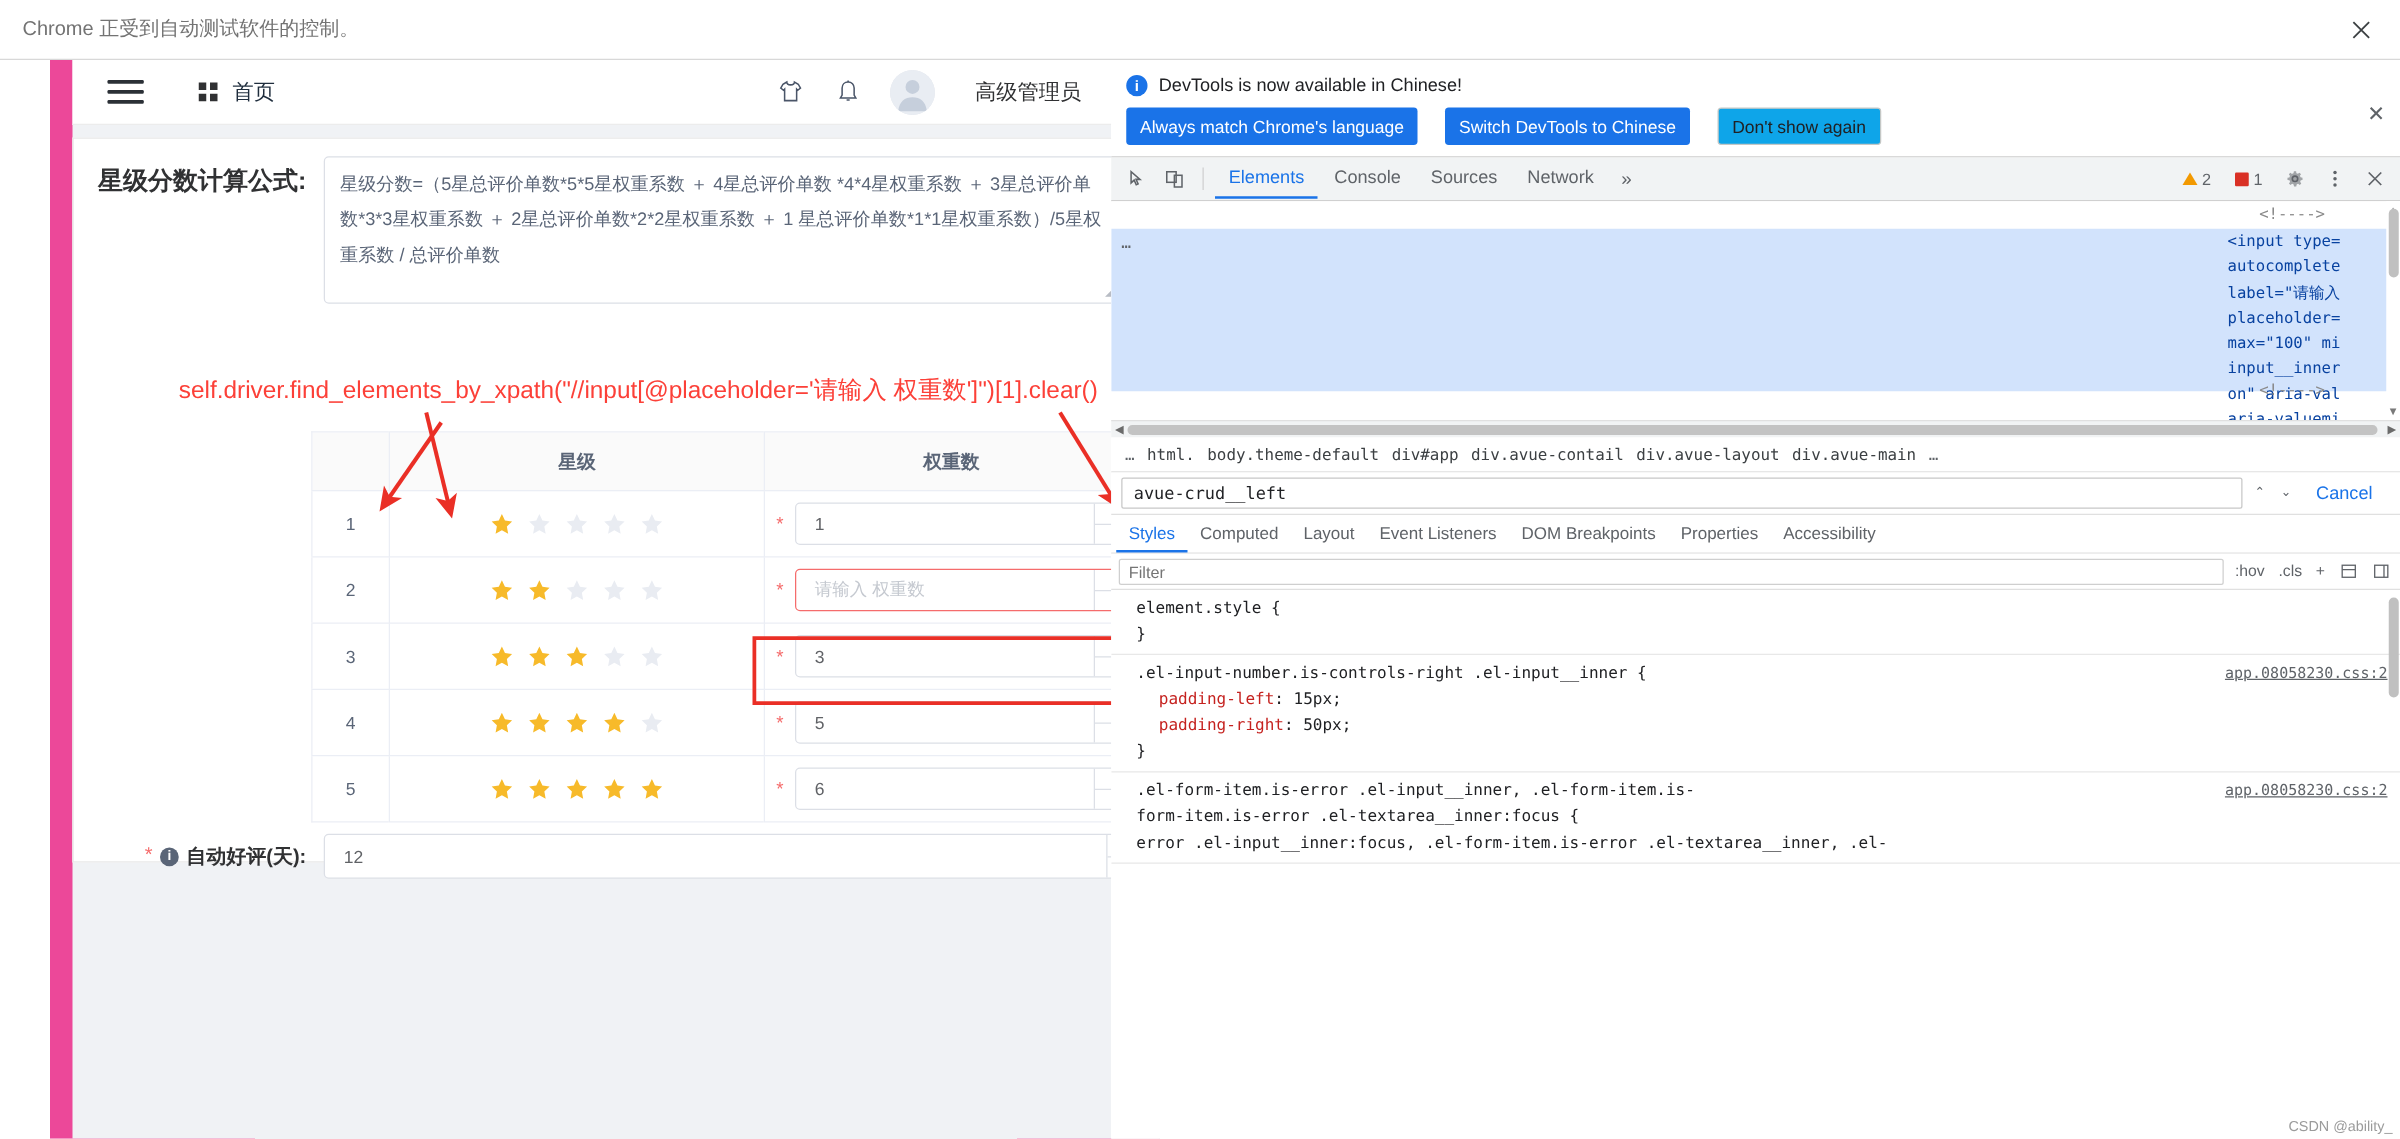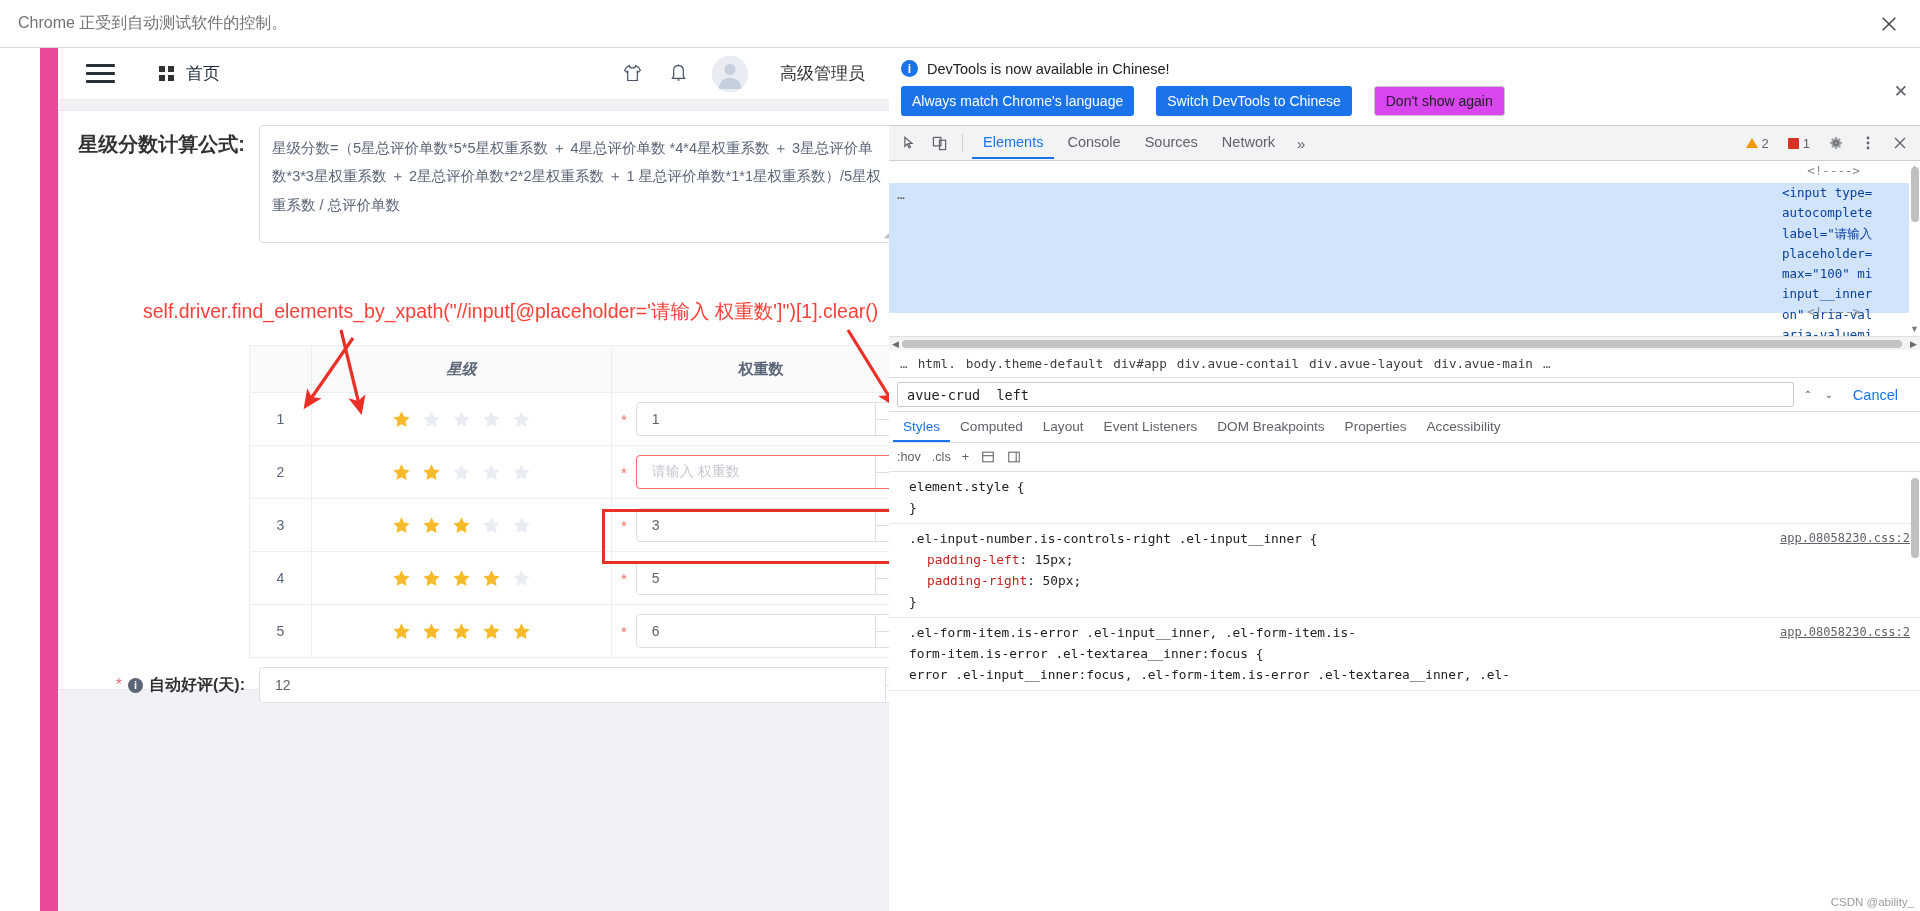--- a/index.html
+++ b/index.html
@@ -82,21 +82,21 @@
     background:#fafafa; color:#5a6577; font-weight:bold; font-size:15px;
     height:47px; border-bottom:1px solid #ebeef5; border-right:1px solid #ebeef5;
   }
   .rate-table td {
     height:53px; border-bottom:1px solid #ebeef5; border-right:1px solid #ebeef5;
     text-align:center; color:#5a6577; font-size:14px; vertical-align:middle;
   }
   .rate-table tr:last-child td { border-bottom:none; }
   .rate-table th:last-child, .rate-table td:last-child { border-right:none; }
   .col-idx { width:62px; }
-  .col-star { width:300px;font-style:italic; }
+  .col-star { width:300px; }
   .stars { display:flex; justify-content:center; gap:11px; }
   .stars svg { width:19px; height:19px; }
   .st-on { fill:#f7ba2a; }
   .st-off { fill:#e9ecf2; }
 
   .wcell { display:flex; align-items:center; padding-left:8px; }
   .req-star { color:#f56c6c; font-size:15px; margin-right:9px; line-height:1; }
   .numinput {
     position:relative; flex:1; height:34px; border:1px solid #dcdfe6;
     border-radius:4px; background:#fff; display:flex; align-items:center;
@@ -161,21 +161,21 @@
     font-size:12px; font-weight:bold; display:flex; align-items:center; justify-content:center;
   }
   .dt-banner-text { font-size:14.5px; color:#202124; }
   .dt-banner-btns { display:flex; gap:22px; padding:9px 0 0 12px; }
   .btn-blue {
     background:#1a73e8; color:#fff; font-size:14px; border:none;
     padding:6px 11px; border-radius:3px; cursor:pointer;
     font-family:"Liberation Sans",sans-serif;
   }
   .btn-plain {
-    background:#d946ef; color:#202124; font-size:14px; border:1px solid #c4c7c5;
+    background:#0ea5e9; color:#202124; font-size:14px; border:1px solid #c4c7c5;
     padding:6px 11px; border-radius:3px; cursor:pointer;
     font-family:"Liberation Sans",sans-serif;
   }
   .dt-banner-close {
     position:absolute; right:12px; top:35px; color:#5f6368; cursor:pointer;
     font-size:17px; line-height:1;
   }
 
   .dt-toolbar {
     position:absolute; left:0; top:78px; width:1031px; height:35px;
@@ -708,20 +708,21 @@
         <div class="st-tab active">Styles</div>
         <div class="st-tab">Computed</div>
         <div class="st-tab">Layout</div>
         <div class="st-tab">Event Listeners</div>
         <div class="st-tab">DOM Breakpoints</div>
         <div class="st-tab">Properties</div>
         <div class="st-tab">Accessibility</div>
       </div>
 
     <div class="filter-bar">
+      <input class="filter-in" placeholder="Filter" style="">
       <span class="f-btn">:hov</span>
       <span class="f-btn">.cls</span>
       <span class="f-btn">+</span>
       <div class="f-ico">
         <svg viewBox="0 0 16 16" fill="none" stroke="#5f6368" stroke-width="1.2">
             <rect x="2" y="2.5" width="12" height="11"></rect>
             <path d="M2 6.5 L14 6.5"></path>
           </svg>
       </div>
       <div class="f-ico">

